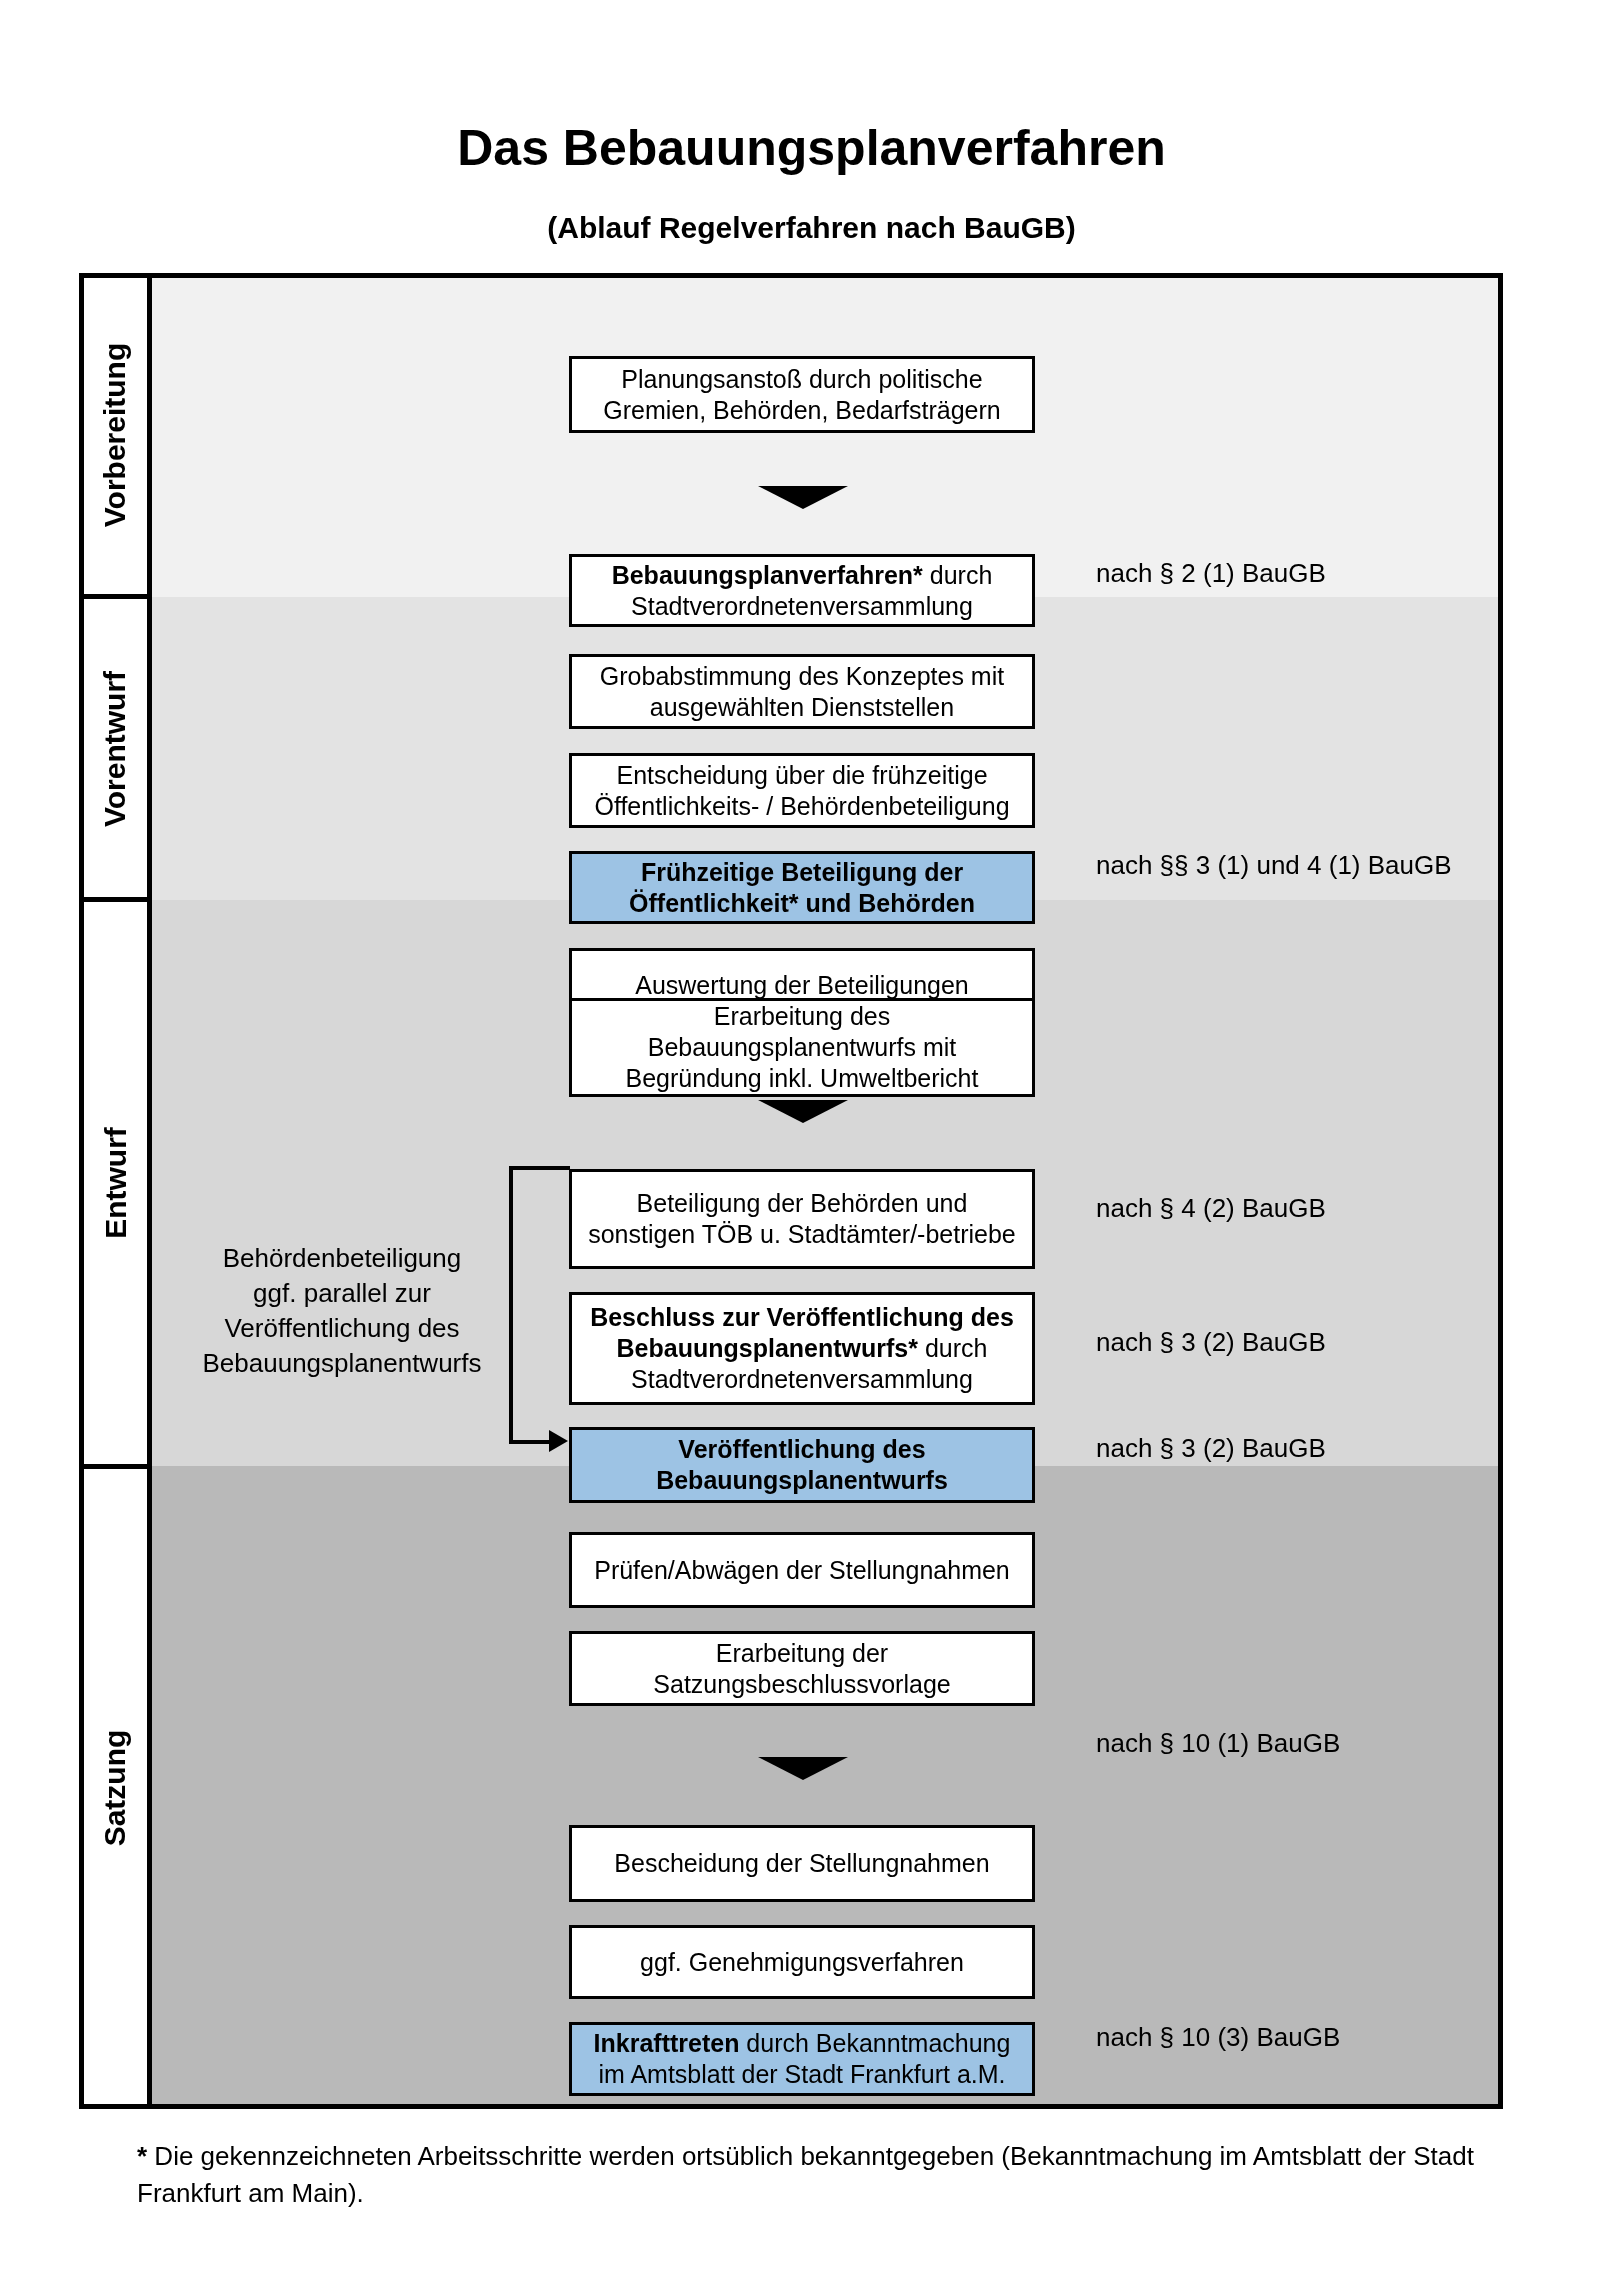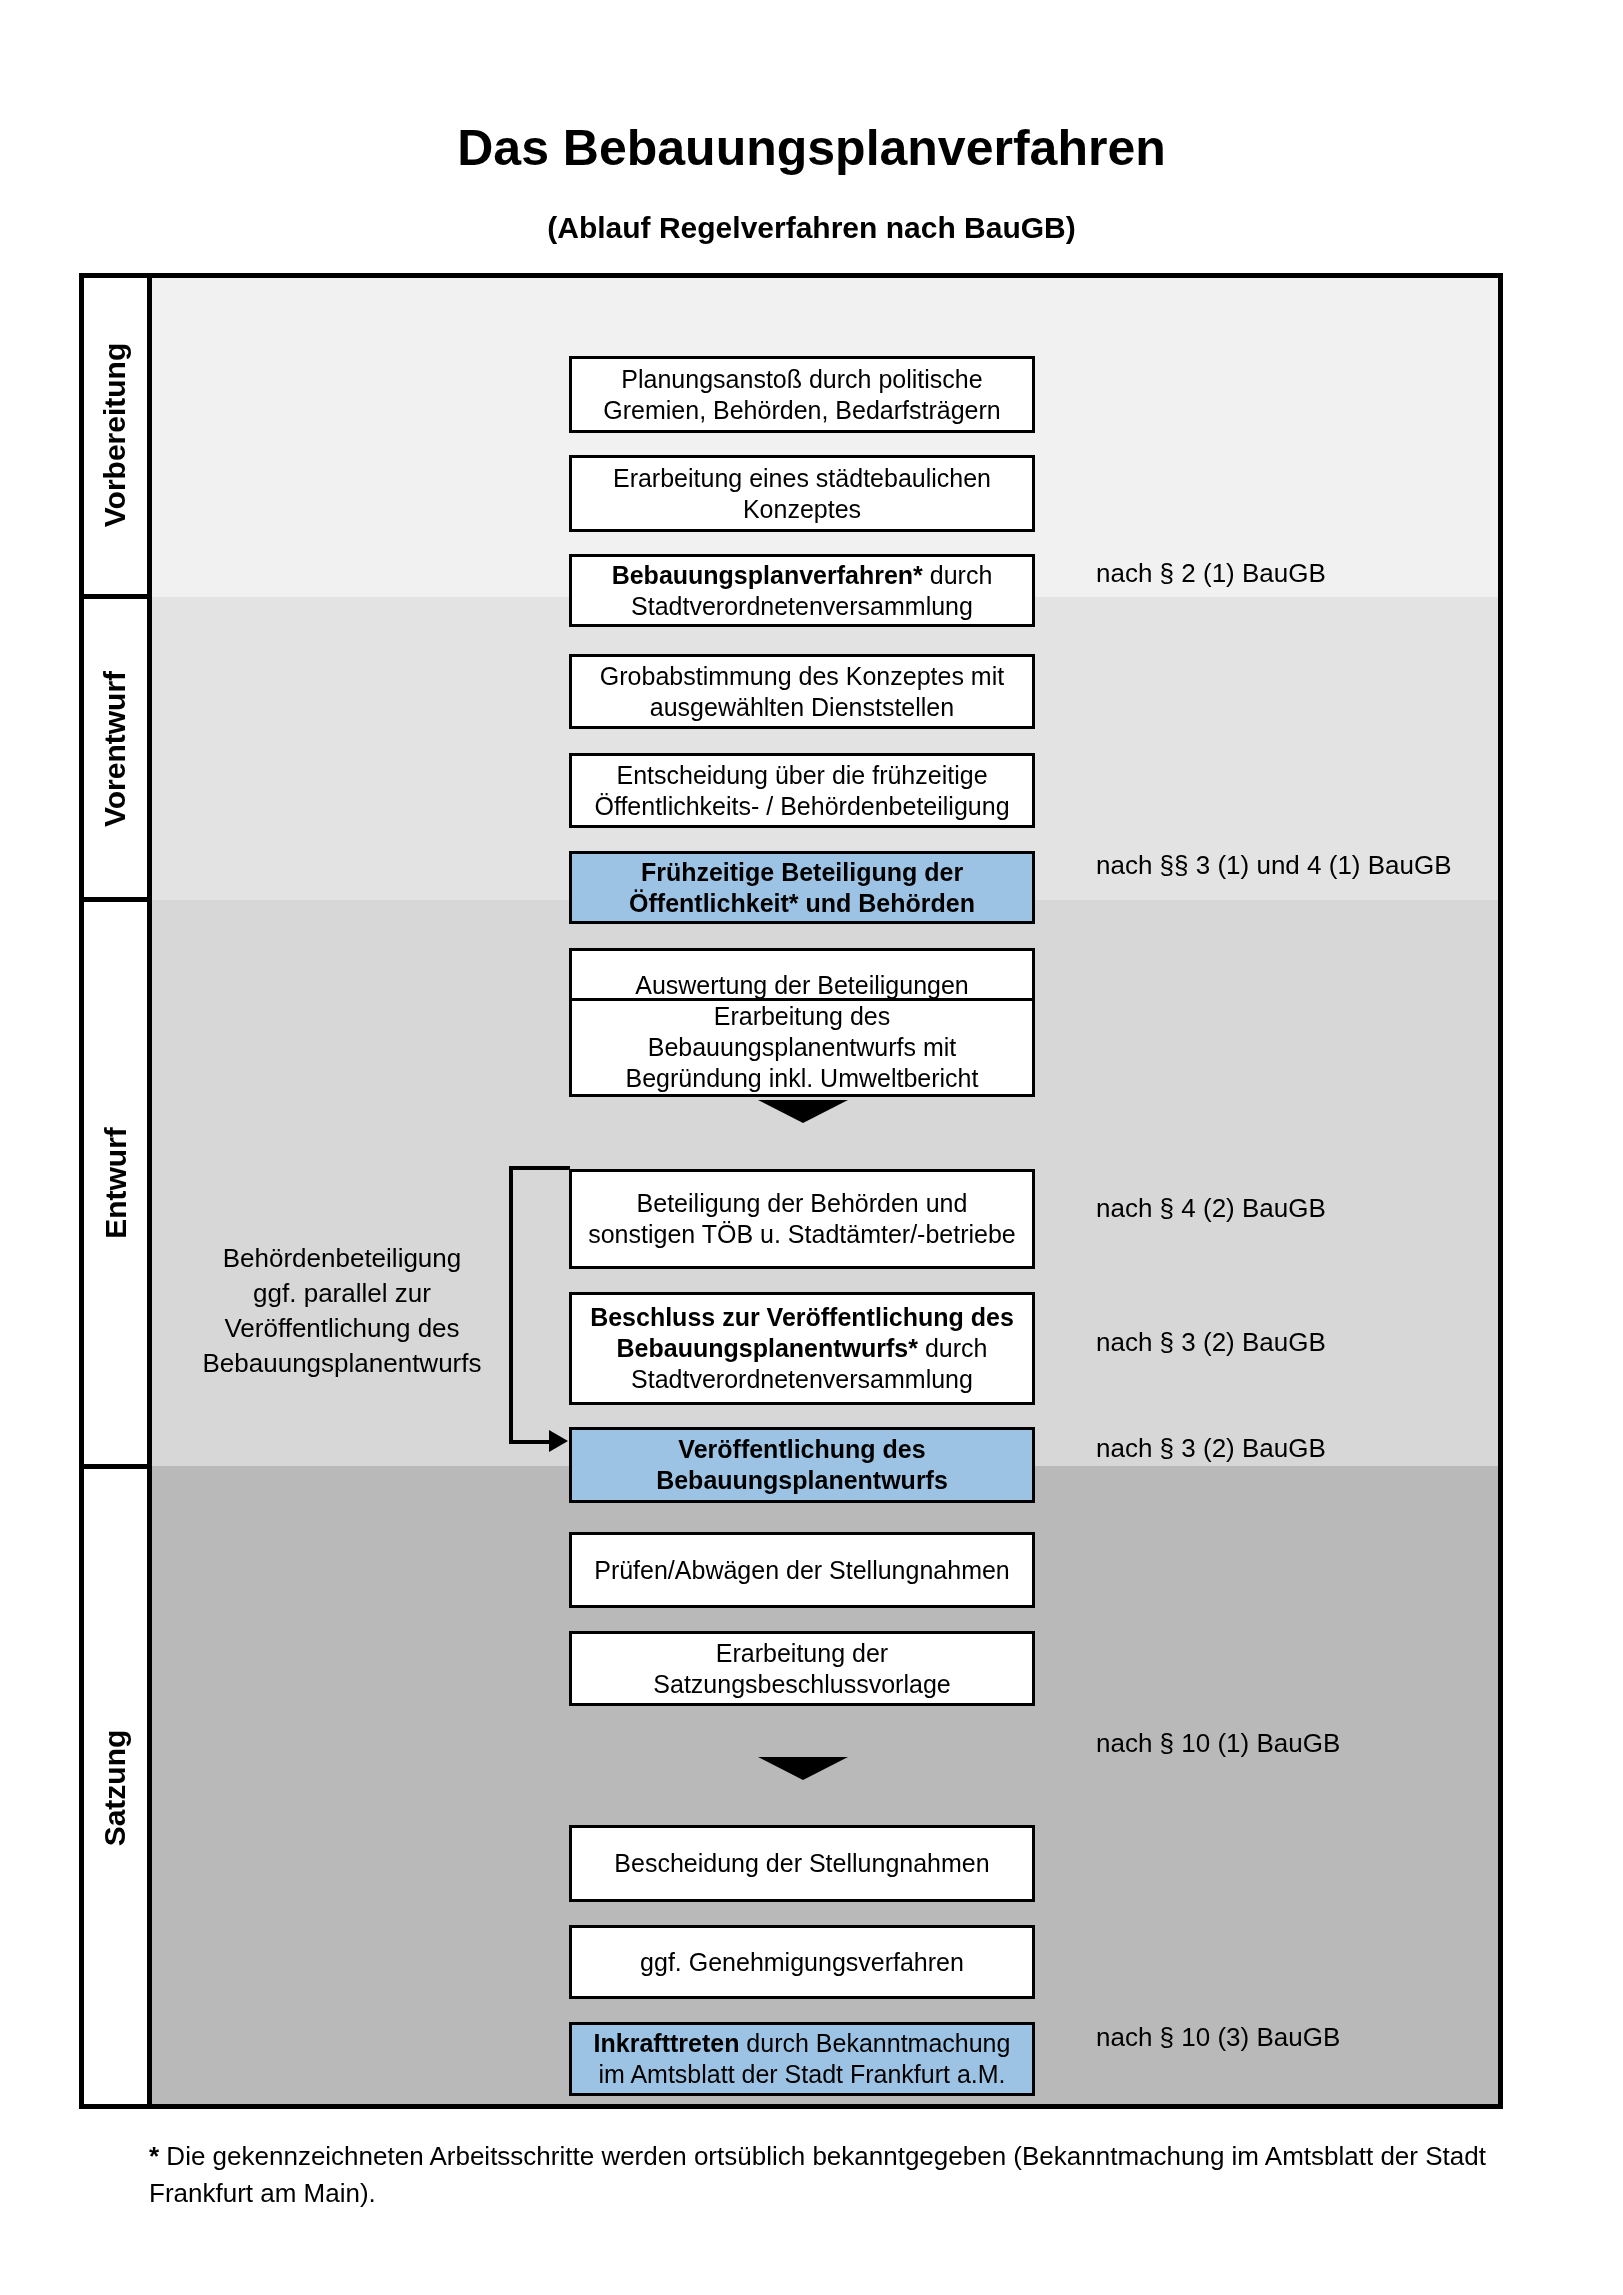--- a/index.html
+++ b/index.html
@@ -71,21 +71,21 @@
   .conn.h1 { left:509px; top:1166px; width:61px; height:3.9px; }
   .conn.h2 { left:509px; top:1440px; width:41px; height:3.9px; }
   .conn-arrowhead {
     position:absolute; left:549px; top:1430px; width:0; height:0; z-index:10;
     border-top:11.8px solid transparent; border-bottom:11.8px solid transparent;
     border-left:19.6px solid #000;
   }
   
   .footnote {
     position:absolute; left:137px; top:2138px; width:1388px;
-    font-size:26px; line-height:37px; white-space:pre-line; z-index:10;margin-left:12px;
+    font-size:26px; line-height:37px; white-space:pre-line; z-index:10;
   }
 </style>
 </head>
 <body>
 
 <div id="page">
 
   <div class="title">Das Bebauungsplanverfahren</div>
   <div class="subtitle">(Ablauf Regelverfahren nach BauGB)</div>
 
@@ -109,24 +109,20 @@
   <div class="phase-cell" style="top:900px;height:566px">
       <span class="phase-label">Entwurf</span>
     </div>
   <div class="phase-cell" style="top:1466px;height:643px">
       <span class="phase-label">Satzung</span>
     </div>
 
   <div class="step" style="top:311px;height:77px">
       <div class="t"><span class="b"></span><span>Planungsanstoß durch politische
 Gremien, Behörden, Bedarfsträgern</span></div>
-    </div>
-  <div class="step" style="top:410px;height:77px">
-      <div class="t"><span class="b"></span><span>Erarbeitung eines städtebaulichen
-Konzeptes</span></div>
     </div>
   <div class="step" style="top:509px;height:73px">
       <div class="t"><span class="b">Bebauungsplanverfahren*</span><span> durch
 Stadtverordnetenversammlung</span></div>
     </div>
   <div class="step" style="top:609px;height:75px">
       <div class="t"><span class="b"></span><span>Grobabstimmung des Konzeptes mit
 ausgewählten Dienststellen</span></div>
     </div>
   <div class="step" style="top:708px;height:75px">

